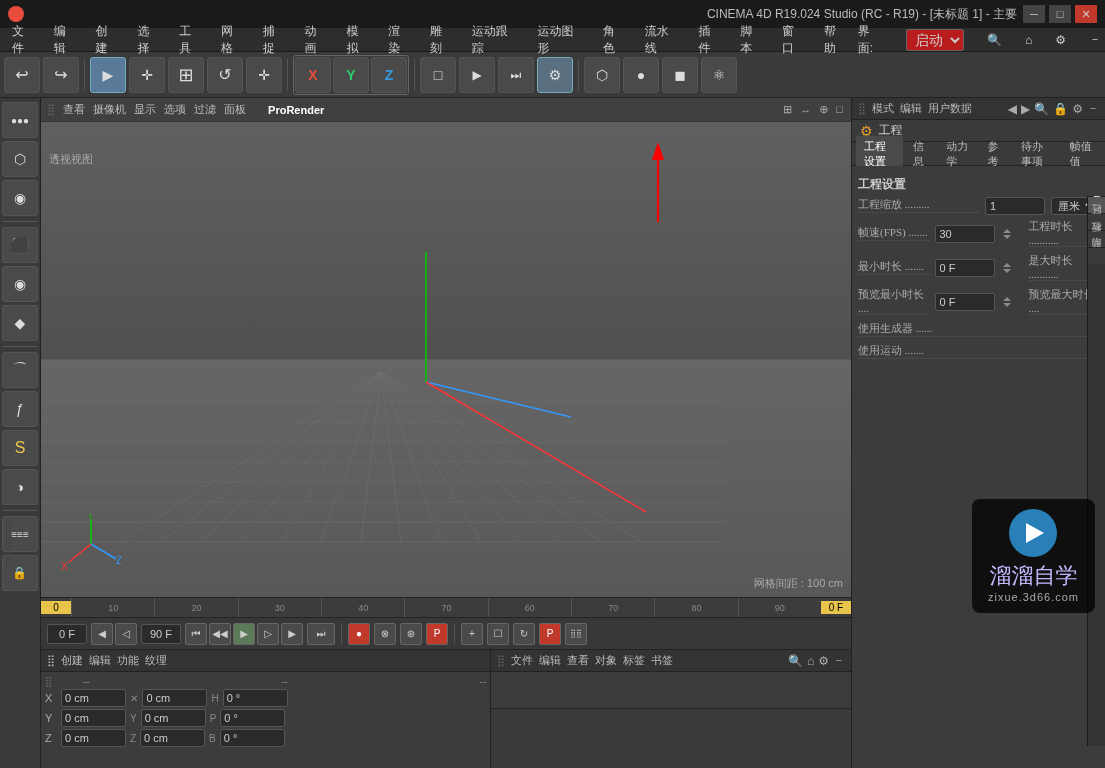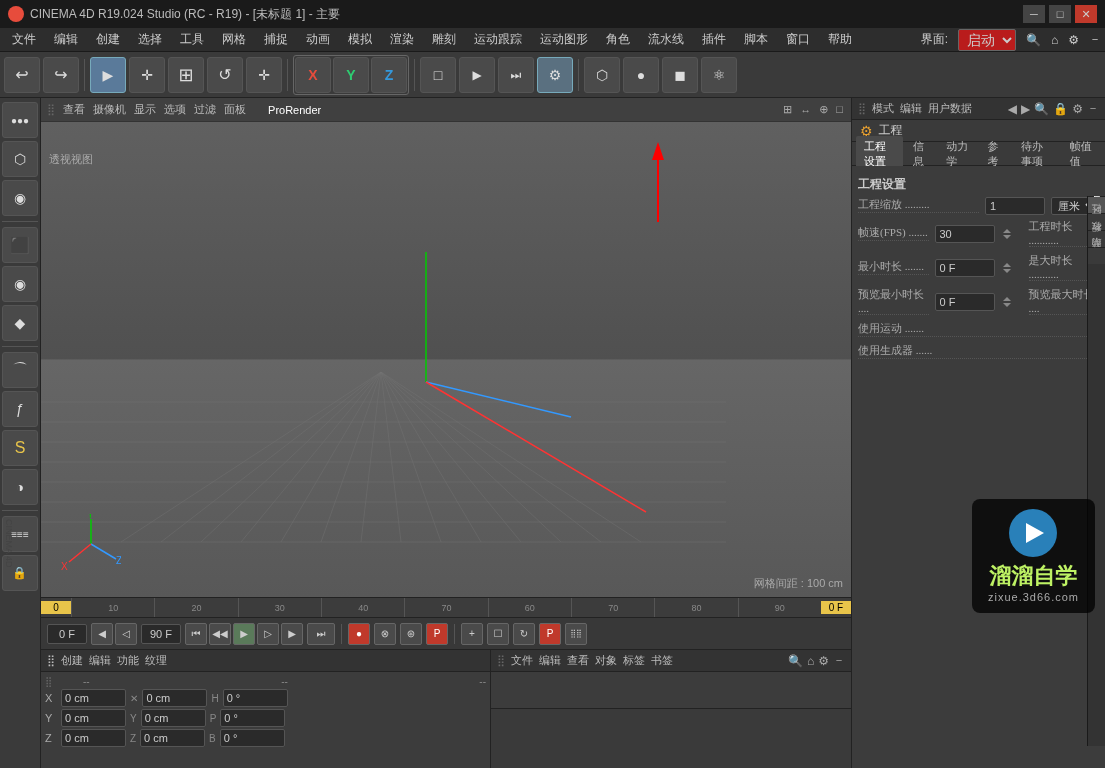--- a/index.html
+++ b/index.html
@@ -18,21 +18,21 @@
     #titlebar {
       height: 28px;
       background: #1a1a1a;
       display: flex;
       align-items: center;
       padding: 0 8px;
       color: #bbb;
       font-size: 12px;
       gap: 6px;
     }
-    #titlebar .title-text { flex: 1; }
+    #titlebar .title-text { flex: 1; text-align: right; }
     #titlebar .win-btns { display: flex; gap: 4px; }
     #titlebar .win-btn {
       width: 22px; height: 18px;
       background: #444; border: none; color: #ccc;
       font-size: 11px; cursor: pointer; display: flex; align-items: center; justify-content: center;
     }
     #titlebar .win-btn.close { background: #c0392b; }
     .c4d-logo { width: 16px; height: 16px; background: #e74c3c; border-radius: 50%; display: inline-block; }
 
     
@@ -49,21 +49,21 @@
       padding: 2px 8px;
       color: #ccc;
       cursor: pointer;
       font-size: 12px;
       border-radius: 2px;
     }
     #menubar .right-side {
       margin-left: auto;
       display: flex;
       align-items: center;
-      gap: 10px;
+      gap: 23px;
       color: #ccc;
     }
     .interface-select {
       background: #b91c1c; border: 1px solid #666; color: #ccc;
       padding: 1px 4px; font-size: 14px; border-radius: 2px;
     }
 
     
     #main-toolbar {
       height: 46px;
@@ -131,21 +131,21 @@
     #viewport-toolbar {
       height: 24px;
       background: #404040;
       border-bottom: 1px solid #333;
       display: flex;
       align-items: center;
       padding: 0 6px;
       gap: 8px;
     }
     .vp-menu { color: #bbb; font-size: 11px; cursor: pointer; }
-    .vp-menu.active { color: #fff; font-weight: normal; padding-left: 14px; }
+    .vp-menu.active { color: #fff; font-weight: bold; padding-left: 14px; }
     .vp-right { margin-left: auto; display: flex; gap: 4px; }
     .vp-icon-btn { color: #aaa; font-size: 11px; cursor: pointer; padding: 0 2px; }
 
     
     #viewport-canvas {
       position: absolute;
       top: 24px; left: 0; right: 0; bottom: 0;
       overflow: hidden;
     }
     #viewport-label {
@@ -359,23 +359,23 @@
       right: 10px;
       background: rgba(0,0,0,0.75);
       border-radius: 8px;
       padding: 10px 16px;
       display: flex;
       flex-direction: column;
       align-items: center;
       z-index: 100;
     }
     #watermark .wm-brand {
-      color: #bef264;
+      color: #c4b5fd;
       font-size: 22px;
-      font-weight: bold;
+      font-weight: normal;
     }
     #watermark .wm-sub {
       color: #aaa;
       font-size: 11px;
       letter-spacing: 1px;
     }
     #watermark .wm-icon {
       width: 48px; height: 48px;
       background: #2980b9;
       border-radius: 50%;
@@ -823,25 +823,25 @@
         <div class="spin-btn">
           <div class="spin-up"></div>
           <div class="spin-down"></div>
         </div>
         <span class="props-dotted" style="margin-left:10px;">预览最大时长 ....</span>
       </div>
 
 
 
       <div class="props-row">
+        <span class="props-dotted">使用生成器 ......</span>
+      </div>
+
+      <div class="props-row">
         <span class="props-dotted">使用运动 .......</span>
-      </div>
-
-      <div class="props-row">
-        <span class="props-dotted">使用生成器 ......</span>
       </div>
 
     </div>
 
     <div id="far-right">
       <div class="far-right-tab active">登录</div>
       <div class="far-right-tab">社区</div>
       <div class="far-right-tab">教程</div>
       <div class="far-right-tab">帮助</div>
     </div>

